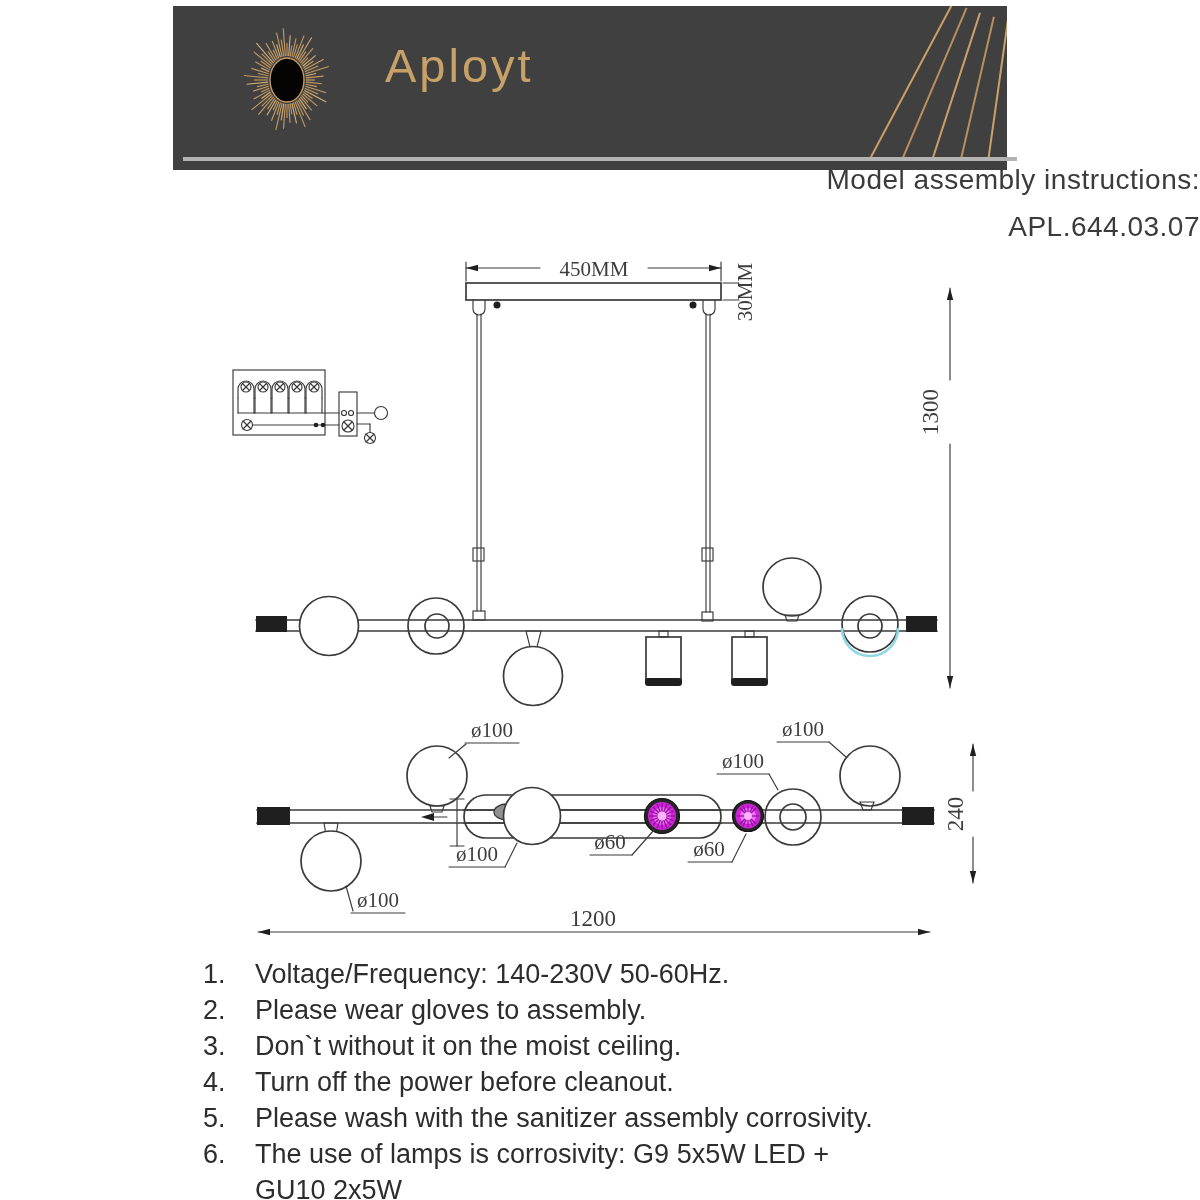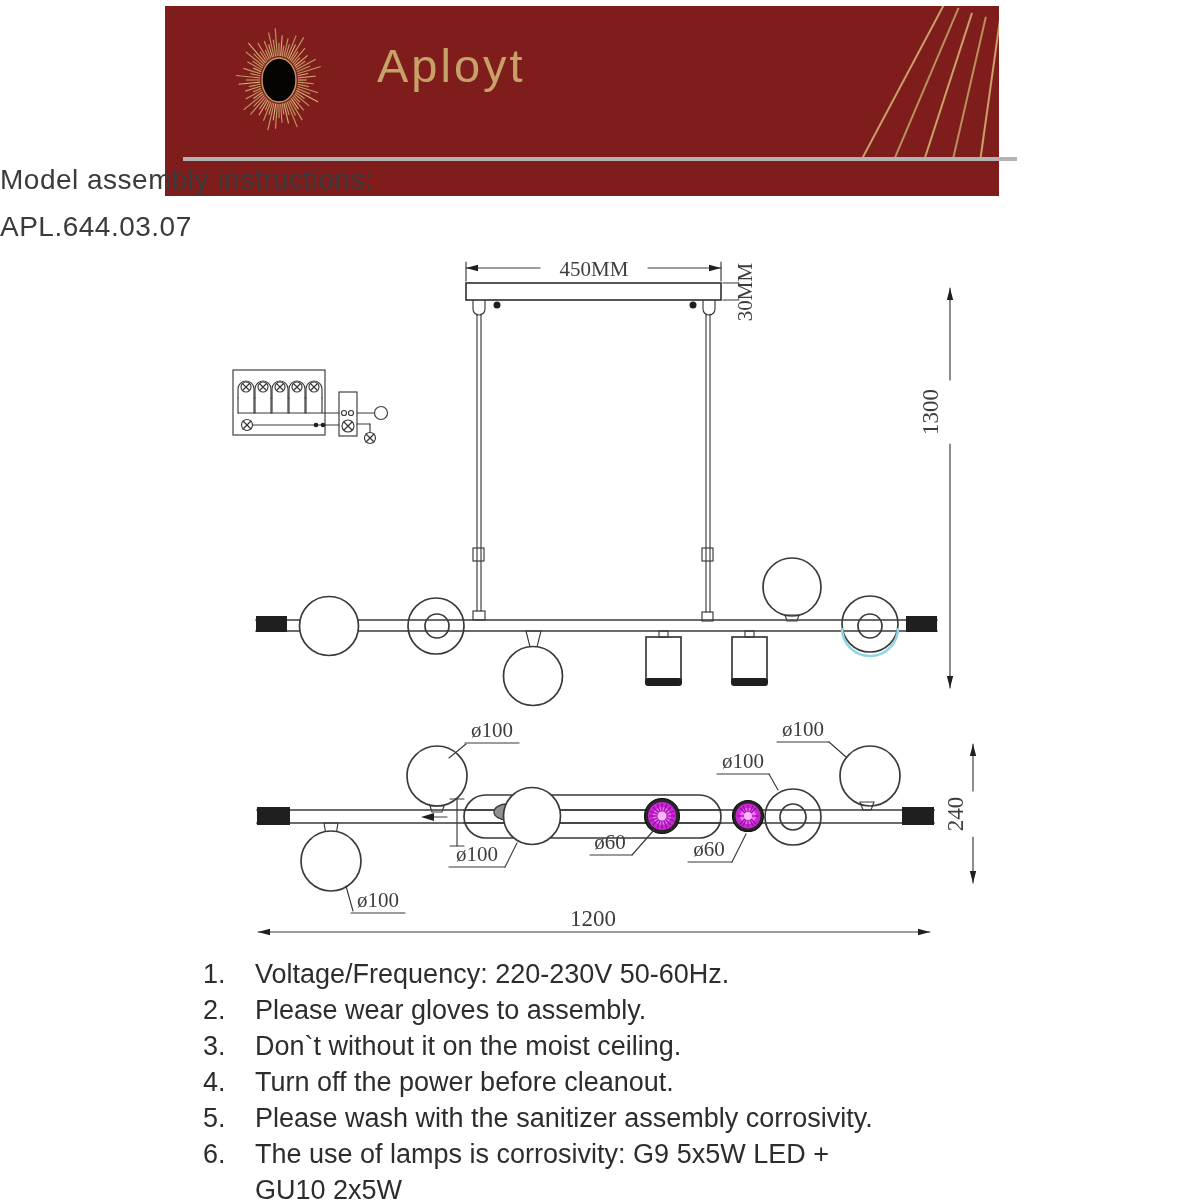--- a/index.html
+++ b/index.html
@@ -1,23 +1,23 @@
 <!DOCTYPE html>
 <html><head>
 <meta charset="utf-8">
 <style>
   html,body{margin:0;padding:0;background:#ffffff;}
   #page{position:relative;width:1200px;height:1200px;background:#fff;overflow:hidden;
         font-family:"Liberation Sans","DejaVu Sans",sans-serif;}
-  #banner{position:absolute;left:165px;top:6px;width:834px;height:190px;background:#7f1d1d;overflow:hidden;}
+  #banner{position:absolute;left:173px;top:6px;width:834px;height:164px;background:#404040;overflow:hidden;}
   #banner svg{position:absolute;left:0;top:0;}
   #brand{position:absolute;left:212px;top:32px;font-size:47px;font-weight:300;letter-spacing:3px;
          color:#c7a167;font-family:"Liberation Sans","DejaVu Sans",sans-serif;}
   #banner-edge{position:absolute;left:183px;top:157px;width:834px;height:4px;background:#b3b3b3;}
-  .title-line{position:absolute;left:0;width:1200px;text-align:left;color:#3b3b3b;
+  .title-line{position:absolute;left:0;width:1200px;text-align:right;color:#3b3b3b;
               font-size:28px;letter-spacing:0.5px;}
   #title1{top:164px;}
   #title2{top:211px;}
   #drawing{position:absolute;left:180px;top:235px;}
   .ln{stroke:#3a3a3a;stroke-width:1.7;fill:none;stroke-linecap:round;}
   .lnt{stroke:#3a3a3a;stroke-width:1.15;fill:none;stroke-linecap:round;}
   .fil{fill:#1f1f1f;stroke:none;}
   .wht{fill:#ffffff;stroke:#3a3a3a;stroke-width:1.7;}
   .dimtxt{font-family:"Liberation Serif","DejaVu Serif",serif;font-size:21px;fill:#3d3d3d;}
   .dimbig{font-family:"Liberation Serif","DejaVu Serif",serif;font-size:23px;fill:#3d3d3d;}
@@ -393,21 +393,21 @@
         <polygon points="258,932 270,928.8 270,935.2" class="fil"></polygon>
         <polygon points="930,932 918,928.8 918,935.2" class="fil"></polygon>
         <text x="593" y="926" text-anchor="middle" class="dimbig">1200</text>
       </g>
     </g>
   </svg>
 
   <div id="instructions">
     <div class="ins-row">
       <span class="ins-num">1.</span>
-      <span class="ins-text">Voltage/Frequency: 220-230V 50-60Hz.</span>
+      <span class="ins-text">Voltage/Frequency: 140-230V 50-60Hz.</span>
     </div>
     <div class="ins-row">
       <span class="ins-num">2.</span>
       <span class="ins-text">Please wear gloves to assembly.</span>
     </div>
     <div class="ins-row">
       <span class="ins-num">3.</span>
       <span class="ins-text">Don`t without it on the moist ceiling.</span>
     </div>
     <div class="ins-row">

